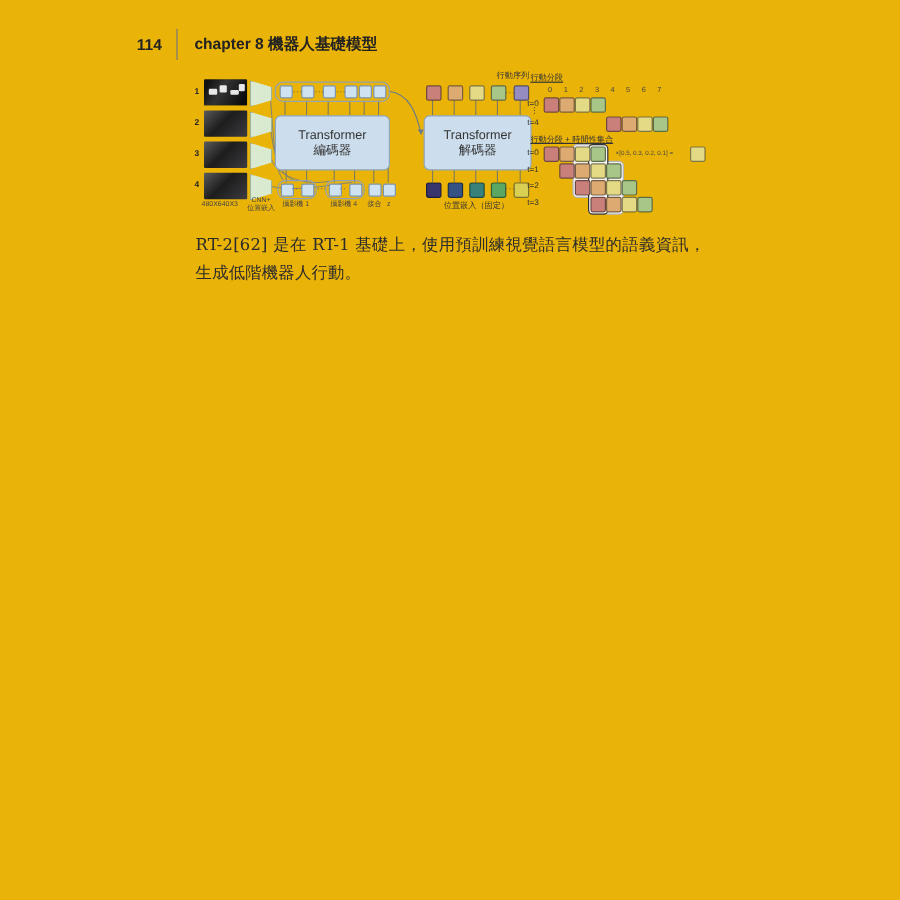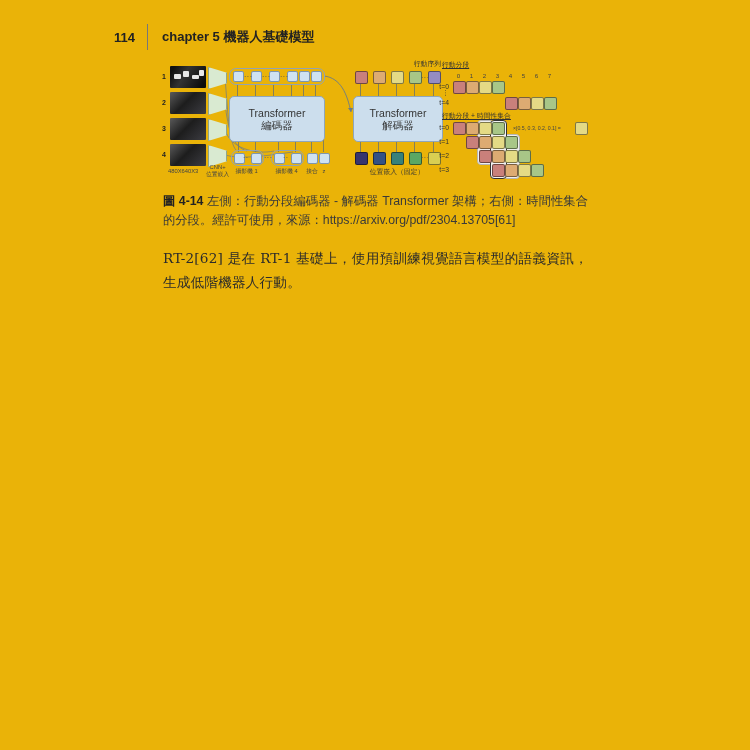--- a/index.html
+++ b/index.html
@@ -38,21 +38,21 @@
   svg.overlay{position:absolute;left:0;top:0;pointer-events:none;}
 </style>
 </head>
 <body>
 
 <div class="page">
 
   <div class="header">
     <span>114</span>
     <span class="divider"></span>
-    <span>chapter 5 機器人基礎模型</span>
+    <span>chapter 8 機器人基礎模型</span>
   </div>
 
   <div class="content">
 
     <div class="figwrap" id="figure">
         <svg width="432" height="122" class="overlay">
           <line x1="76.5" y1="24" x2="76.5" y2="36" stroke="#5a6a78" stroke-width="0.7"></line>
           <line x1="94.5" y1="24" x2="94.5" y2="36" stroke="#5a6a78" stroke-width="0.7"></line>
           <line x1="112.5" y1="24" x2="112.5" y2="36" stroke="#5a6a78" stroke-width="0.7"></line>
           <line x1="130.5" y1="24" x2="130.5" y2="36" stroke="#5a6a78" stroke-width="0.7"></line>
@@ -188,21 +188,17 @@
         <div class="csq" style="left: 357px; top: 90px; width: 11px; height: 11px; background: rgb(168, 198, 135);"></div>
         <div class="lbl7" style="left: 268px; top: 106px; width: 20px; text-align: right;">t=3</div>
         <div class="csq" style="left: 331px; top: 104px; width: 11px; height: 11px; background: rgb(201, 128, 123);"></div>
         <div class="csq" style="left: 344px; top: 104px; width: 11px; height: 11px; background: rgb(221, 171, 114);"></div>
         <div class="csq" style="left: 357px; top: 104px; width: 11px; height: 11px; background: rgb(228, 218, 133);"></div>
         <div class="csq" style="left: 370px; top: 104px; width: 11px; height: 11px; background: rgb(168, 198, 135);"></div>
         <div class="lbl" style="left: 352px; top: 65px; font-size: 5.2px;">×[0.5, 0.3, 0.2, 0.1] =</div>
         <div class="csq" style="left: 414px; top: 62px; width: 11px; height: 11px; background: rgb(228, 218, 133);"></div>
       </div>
 
-    <p class="caption">
-      <b>圖 4-14</b>
-      <span>左側：行動分段編碼器 - 解碼器 Transformer 架構；右側：時間性集合的分段。經許可使用，來源：https://arxiv.org/pdf/2304.13705[61]</span>
-    </p>
 
     <p class="body-par">RT-2[62] 是在 RT-1 基礎上，使用預訓練視覺語言模型的語義資訊，生成低階機器人行動。</p>
 
   </div>
 </div>
 
 </body></html>

